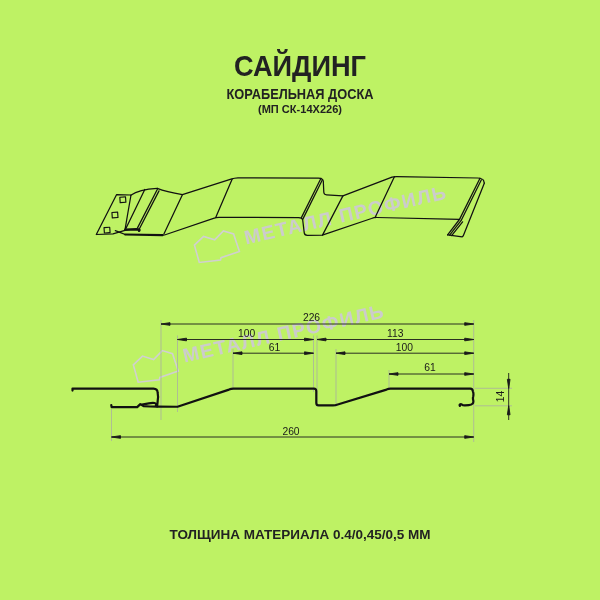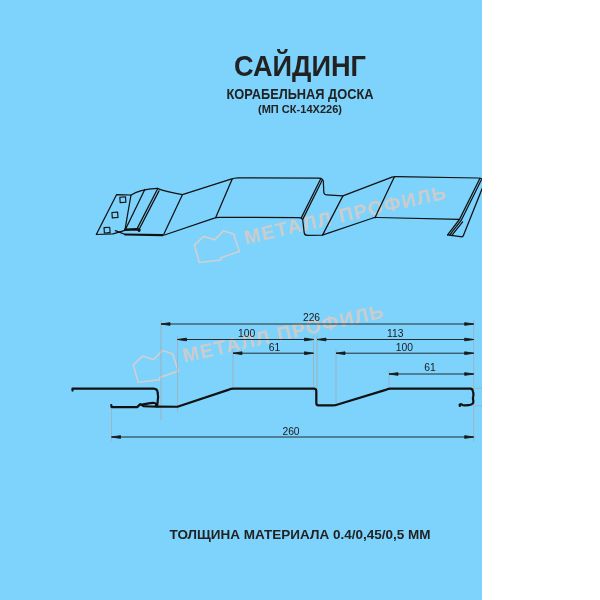--- a/index.html
+++ b/index.html
@@ -1,16 +1,16 @@
 <!DOCTYPE html>
 <html><head>
 <meta charset="utf-8">
 <style>
   html,body{margin:0;padding:0;background:#ffffff;}
-  #page{position:relative;width:482px;height:600px;background:#7dd3fc;overflow:hidden;}
+  #page{position:relative;width:600px;height:600px;background:#bef264;overflow:hidden;}
   svg{position:absolute;left:0;top:0;}
   text{font-family:"Liberation Sans", sans-serif;}
 </style>
 </head>
 <body>
 <div id="page">
 <svg width="600" height="600" viewBox="0 0 600 600">
 
 <text x="300" y="75.5" text-anchor="middle" font-size="30" font-weight="bold" fill="#222" textLength="132" lengthAdjust="spacingAndGlyphs">САЙДИНГ</text>
 

